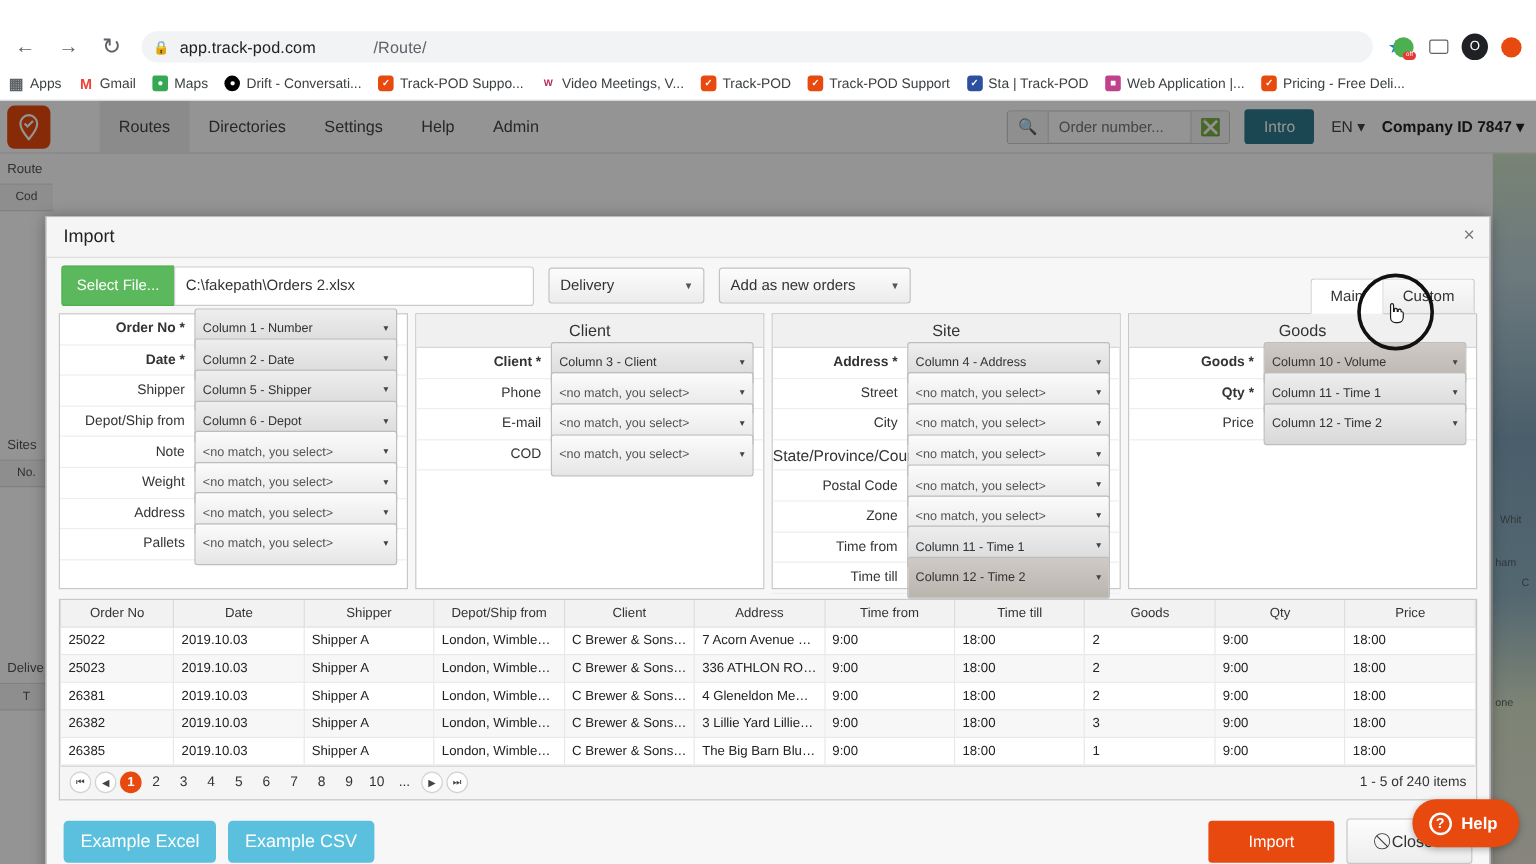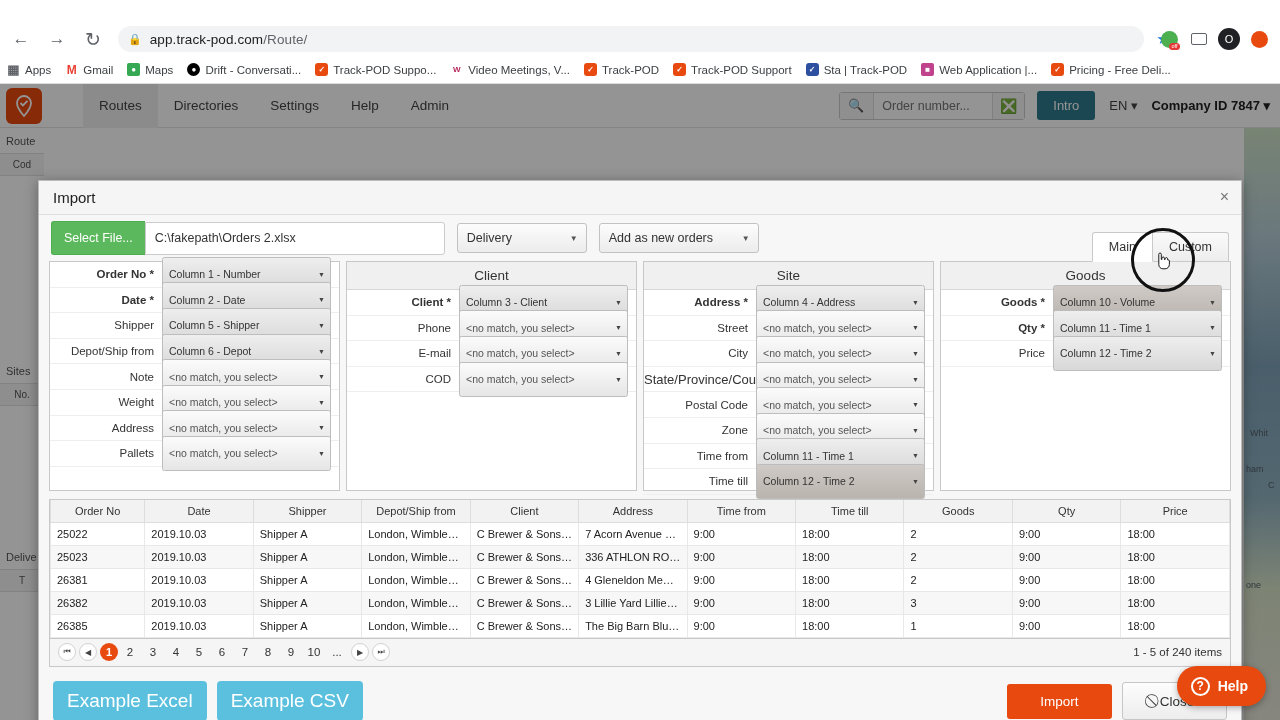--- a/index.html
+++ b/index.html
@@ -13,21 +13,21 @@
   
   .chrome { position: absolute; left:0; top:0; width:1280px; height:84px; background:#fff; }
   .navbar { position:absolute; left:0; top:22px; width:1280px; height:34px; display:flex; align-items:center; }
   .navicon { width:30px; height:30px; margin-left:6px; display:flex; align-items:center; justify-content:center;
              color:#5f6368; font-size:17px; }
   .navicon.big { font-size:19px; }
   .omnibox { flex:1; height:26px; margin:0 8px 0 10px; background:#f1f3f4; border-radius:13px;
              display:flex; align-items:center; padding:0 10px; position:relative; }
   .lock { font-size:11px; color:#5f6368; margin-right:8px; }
   .url { font-size:13.5px; color:#202124; letter-spacing:.1px; }
-  .url .dim { color:#5f6368; }
+  .url .dim { color:#5f6368;margin-left:48px; }
   .star { position:absolute; right:-26px; top:4px; color:#1a73e8; font-size:15px; }
   .ext { width:26px; height:26px; display:flex; align-items:center; justify-content:center; margin-left:4px; position:relative; }
   .ext-green { width:17px; height:17px; border-radius:50%; background:#4caf50; position:relative; }
   .ext-green:after { content:"off"; position:absolute; right:-2px; bottom:-2px; font-size:5.5px; color:#fff;
       background:#e53935; border-radius:4px; padding:0 2px; line-height:7px; }
   .ext-cam { width:16px; height:12px; border:1.6px solid #5f6368; border-radius:2px; }
   .avatar-o { width:22px; height:22px; border-radius:50%; background:#202124; color:#fff; font-size:11px;
               display:flex; align-items:center; justify-content:center; }
   .ext-red { width:17px; height:17px; border-radius:50%; background:#e8490f; }
 
@@ -139,21 +139,21 @@
   .pg { width:18px; height:18px; border-radius:50%; display:flex; align-items:center; justify-content:center;
         font-size:11px; color:#444; margin-right:3px; }
   .pg.circ { border:1px solid #d2d2d2; background:#fff; font-size:8px; }
   .pg.cur { background:#e8490f; color:#fff; font-weight:bold; }
   .pgnum { min-width:18px; height:18px; display:flex; align-items:center; justify-content:center;
            font-size:11.5px; color:#333; margin-right:5px; }
   .pginfo { margin-left:auto; font-size:11.5px; color:#333; }
 
   .footer { position:absolute; left:0; bottom:0; width:100%; height:52px; display:flex; align-items:center;
             padding:0 14px; }
-  .btn-ex { background:#5bc0de; color:#fff; font-size:19px; padding:9px 14px; border-radius:4px; margin-right:10px; }
+  .btn-ex { background:#5bc0de; color:#fff; font-size:15px; padding:9px 14px; border-radius:4px; margin-right:10px; }
   .btn-import { background:#e8490f; color:#fff; font-size:13.5px; padding:10px 0; width:105px; text-align:center;
                 border-radius:3px; margin-left:auto; }
   .btn-close { background:linear-gradient(180deg,#fdfdfd,#ededed); border:1px solid #c6c6c6; color:#333;
                font-size:13.5px; padding:10px 0; width:105px; text-align:center; border-radius:3px; margin-left:10px;
                display:flex; align-items:center; justify-content:center; gap:5px; }
 
   .help-fab { position:absolute; right:14px; bottom:14px; background:#e8490f; color:#fff; border-radius:20px;
               height:40px; display:flex; align-items:center; padding:0 18px 0 14px; font-size:14px; font-weight:bold;
               box-shadow:0 2px 6px rgba(0,0,0,.3); }
   .help-fab .q { width:19px; height:19px; border:2px solid #fff; border-radius:50%; margin-right:8px;

